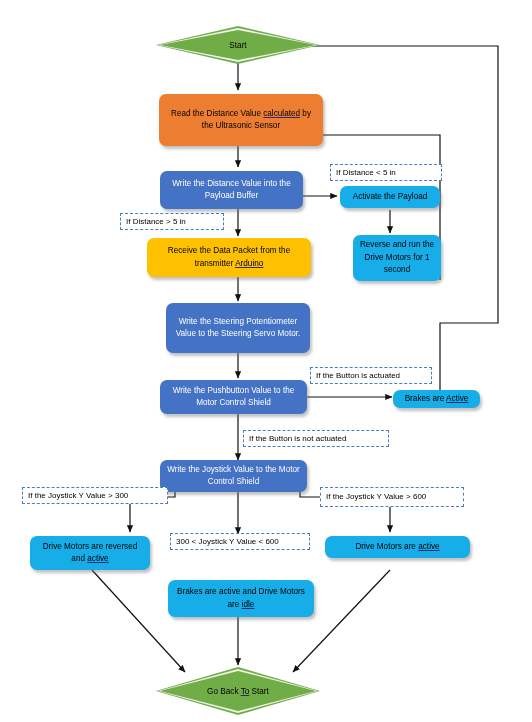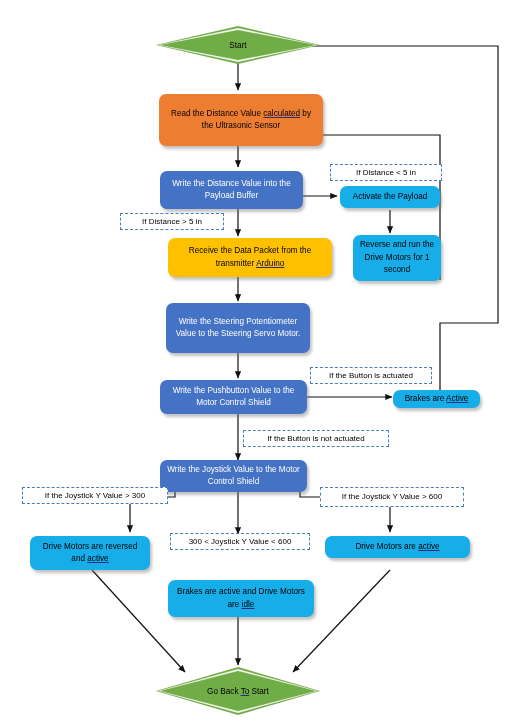--- a/index.html
+++ b/index.html
@@ -86,21 +86,21 @@
   .cond {
     position: absolute;
     box-sizing: border-box;
     border: 1px dashed #4A7EBB;
     background: #ffffff;
     color: #000000;
     font-size: 8px;
     line-height: 10px;
     display: flex;
     align-items: center;
-    justify-content: center;
+    justify-content: flex-start;
     text-align: center;
     padding: 2px 5px;
     z-index: 4;
   }
   u { text-decoration: underline; text-decoration-color: #2a2a8a; }
 </style>
 </head>
 <body>
 
 <div id="canvas">
@@ -156,21 +156,21 @@
   </div>
 
   <div class="node proc cyan" style="left:353px; top:235px; width:88px; height:46px;">
     <span>Reverse and run the Drive Motors for 1 second</span>
   </div>
 
   <div class="cond" style="left:120px; top:213px; width:104px; height:17px;">
     <span>If Distance &gt; 5 in</span>
   </div>
 
-  <div class="node proc gold" style="left:168px; top:238px; width:164px; height:39px;">
+  <div class="node proc gold" style="left:147px; top:238px; width:164px; height:39px;">
     <span>Receive the Data Packet from the transmitter <u>Arduino</u></span>
   </div>
 
   <div class="node proc blue" style="left:166px; top:303px; width:144px; height:50px; color:#ffffff;">
     <span>Write the Steering Potentiometer Value to the Steering Servo Motor.</span>
   </div>
 
   <div class="cond" style="left:310px; top:367px; width:122px; height:17px;">
     <span>If the Button is actuated</span>
   </div>

